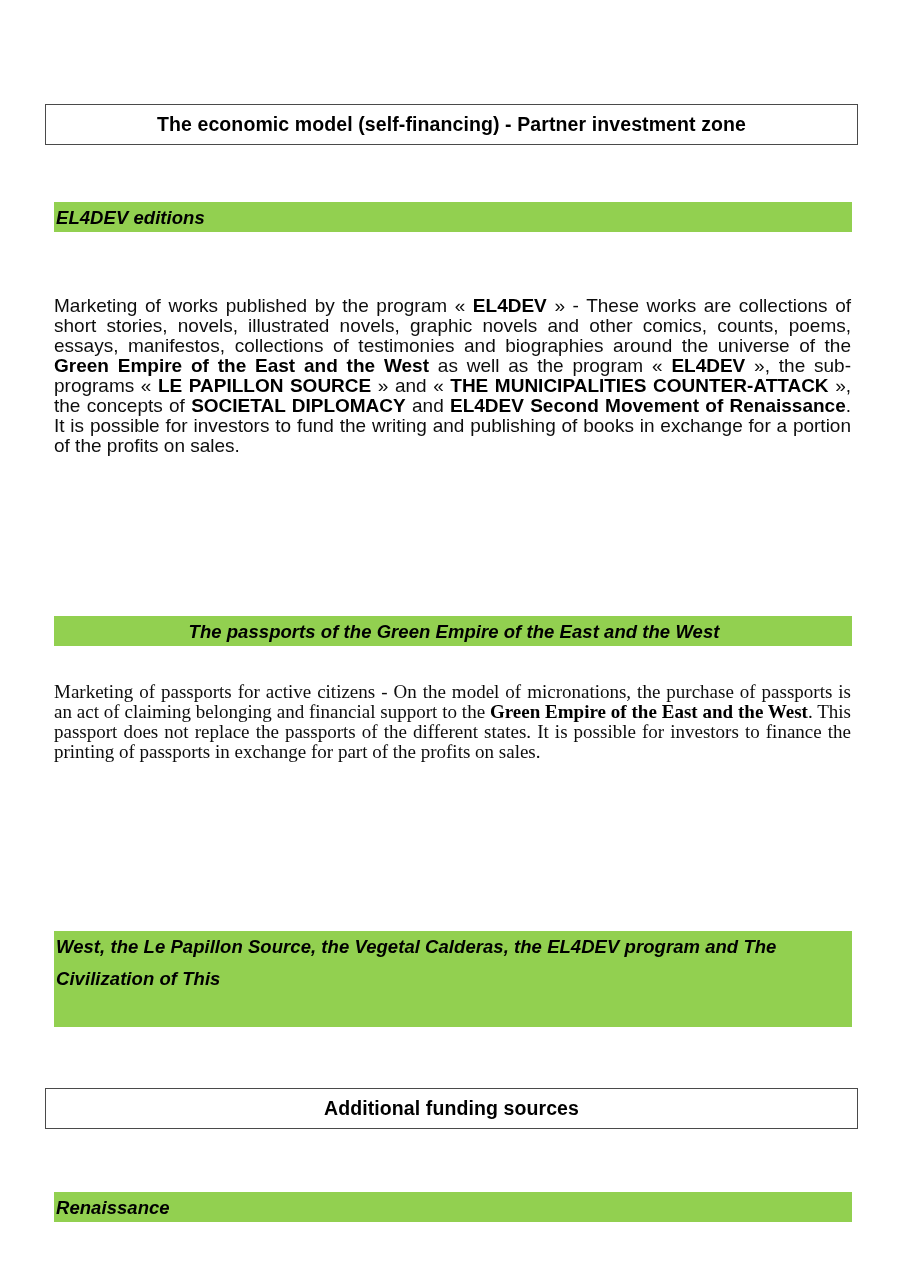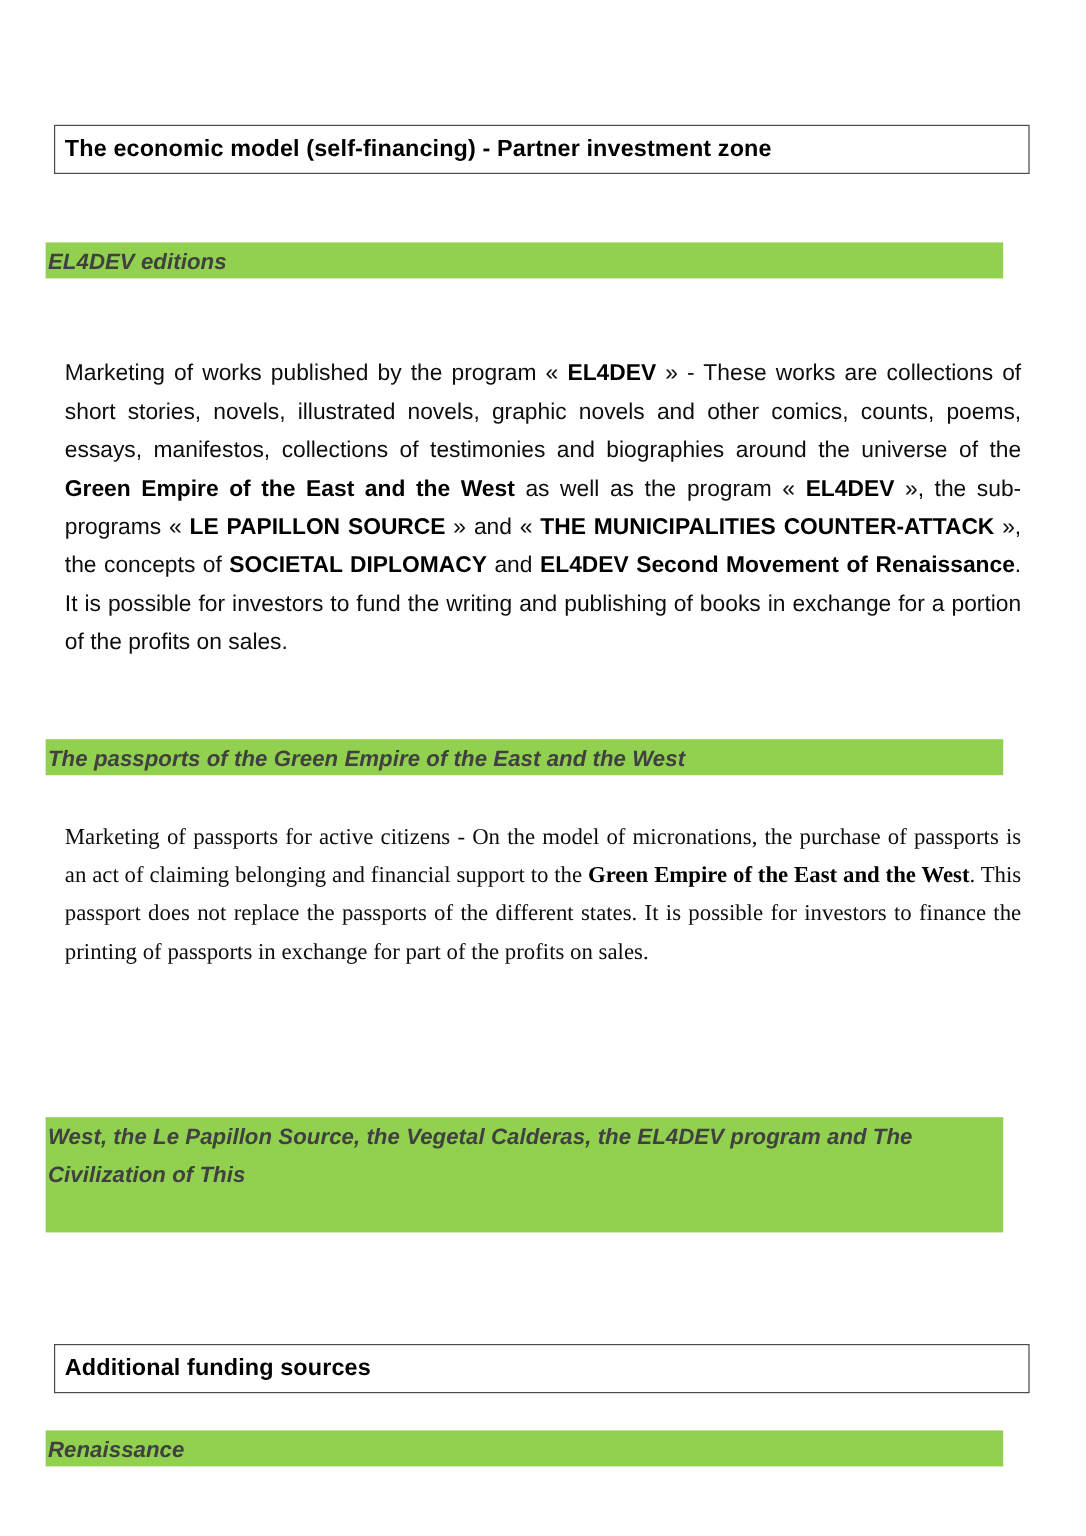--- a/index.html
+++ b/index.html
@@ -26,61 +26,61 @@
   }
 
   
   .title-box {
     position: absolute;
     left: 45px;
     width: 813px;
     box-sizing: border-box;
     border: 1px solid #4a4a4a;
     background: #ffffff;
-    text-align: left;
+    text-align: center;
     font-weight: bold;
     font-size: 19.5px;
     line-height: 1.45;
     padding: 5px 8px 6px 8px;
     letter-spacing: 0.1px;
   }
   #title-main { top: 104px; }
-  #title-funding { top: 1120px; }
+  #title-funding { top: 1088px; }
 
   
   .green-bar {
     position: absolute;
-    left: 38px;
+    left: 54px;
     width: 798px;
     box-sizing: border-box;
     background: #92d050;
-    color: #404040;
+    color: #000000;
     font-weight: bold;
     font-style: italic;
     font-size: 18.5px;
     line-height: 31.5px;
     text-align: left;
     padding: 0;
     letter-spacing: 0.05px;
   }
   .green-bar .gb-line { display: block; padding-left: 2px; }
 
   #bar-editions  { top: 202px; height: 30px; }
-  #bar-passports { top: 616px; height: 30px; }
+  #bar-passports { top: 616px; height: 30px; text-align: center; }
   #bar-derivative{ top: 931px; height: 96px; }
   #bar-crowd     { top: 1192px; height: 30px; }
 
   
   .body-par {
     position: absolute;
     left: 54px;
     width: 797px;
     text-align: justify;
     font-size: 19px;
-    line-height: 32px;
+    line-height: 20px;
     color: #0d0d0d;
   }
   #par-editions  { top: 296px; }
   #par-passports { top: 682px; font-family: Liberation Serif, serif; }
 
   .body-par b { font-weight: bold; color: #000; }
 </style>
 </head>
 <body>
 

